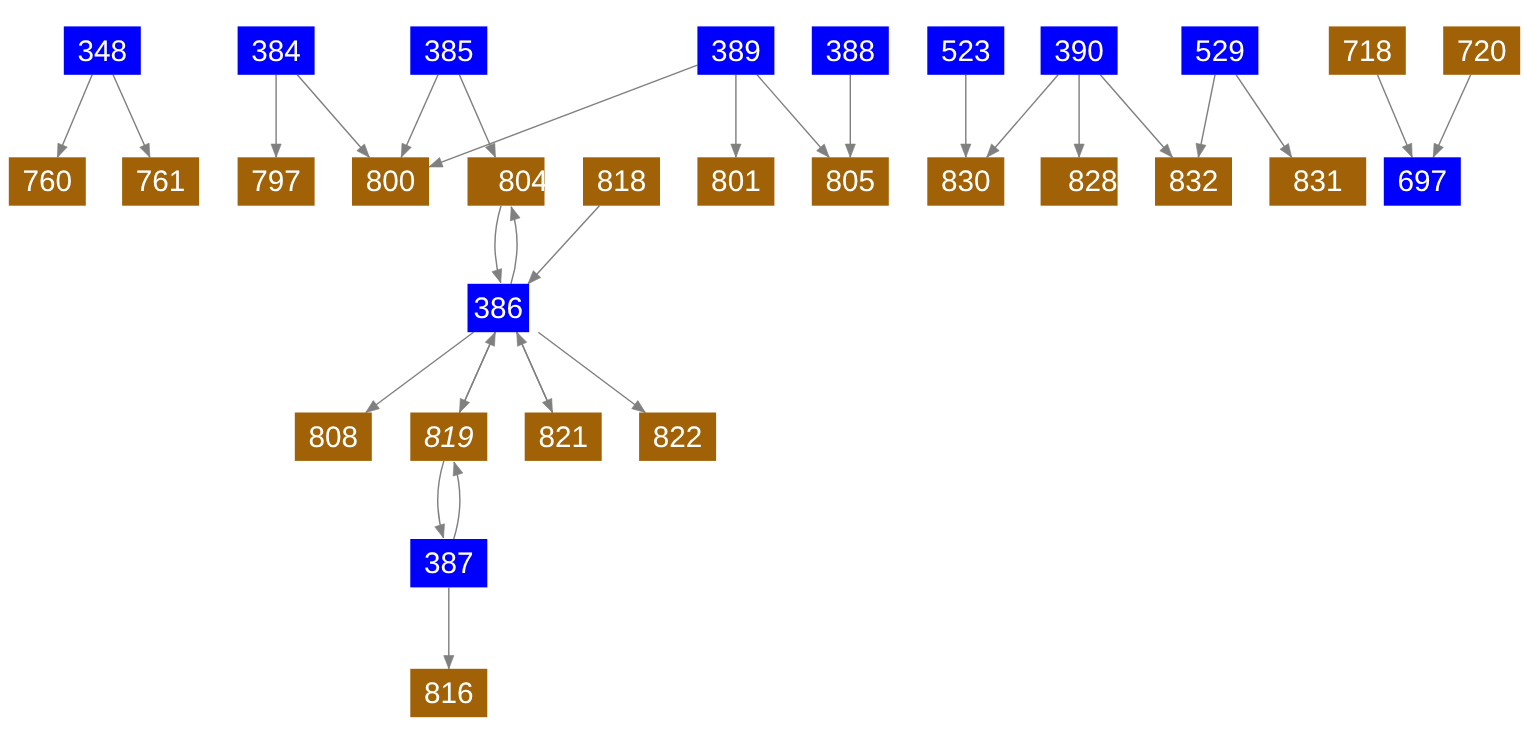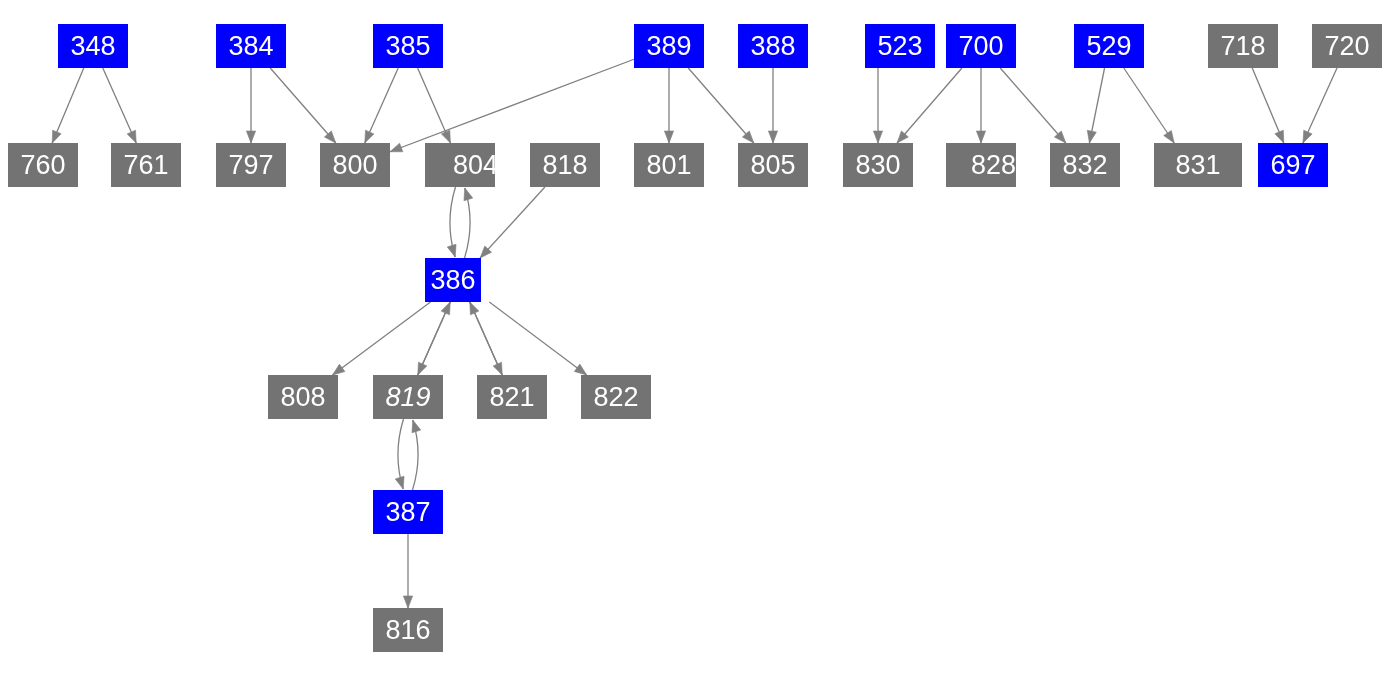--- a/index.html
+++ b/index.html
@@ -28,21 +28,21 @@
     justify-content: center;
     color: #ffffff;
     font-family: "Liberation Sans", sans-serif;
     font-size: 27px;
     line-height: 1;
     letter-spacing: 0px;
     box-sizing: border-box;
     user-select: none;
   }
   .node-blue { background: #0000ff; }
-  .node-red  { background: #737373; }
+  .node-red  { background: #a16207; }
   .edge-path {
     fill: none;
     stroke: #808080;
     stroke-width: 1.3;
   }
   .edge-head {
     fill: #808080;
     stroke: #808080;
     stroke-width: 0.6;
   }
@@ -182,25 +182,25 @@
       </div>
       <div class="graph-node node-blue" style="left: 373px; top: 24px; width: 70px; height: 44px;">
         <span>385</span>
       </div>
       <div class="graph-node node-blue" style="left: 634px; top: 24px; width: 70px; height: 44px;">
         <span>389</span>
       </div>
       <div class="graph-node node-blue" style="left: 738px; top: 24px; width: 70px; height: 44px;">
         <span>388</span>
       </div>
-      <div class="graph-node node-blue" style="left: 843px; top: 24px; width: 70px; height: 44px; margin-left: 22px;">
+      <div class="graph-node node-blue" style="left: 843px; top: 24px; width: 70px; height: 44px;">
         <span>523</span>
       </div>
       <div class="graph-node node-blue" style="left: 946px; top: 24px; width: 70px; height: 44px;">
-        <span>700</span>
+        <span>390</span>
       </div>
       <div class="graph-node node-blue" style="left: 1074px; top: 24px; width: 70px; height: 44px;">
         <span>529</span>
       </div>
       <div class="graph-node node-red" style="left: 1208px; top: 24px; width: 70px; height: 44px;">
         <span>718</span>
       </div>
       <div class="graph-node node-red" style="left: 1312px; top: 24px; width: 70px; height: 44px;">
         <span>720</span>
       </div>

